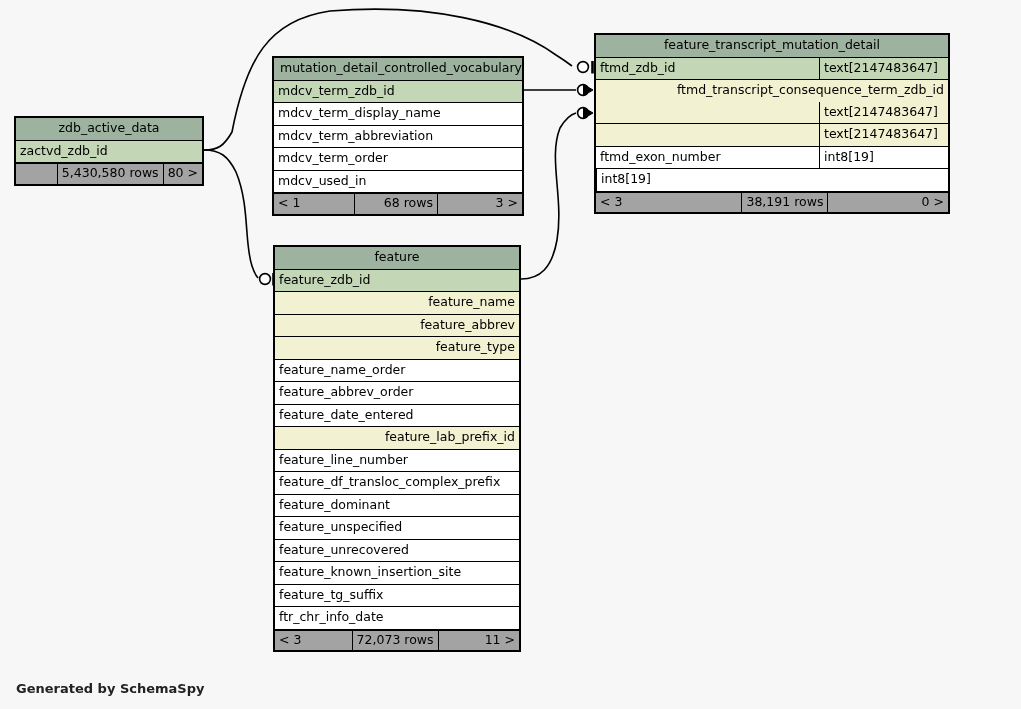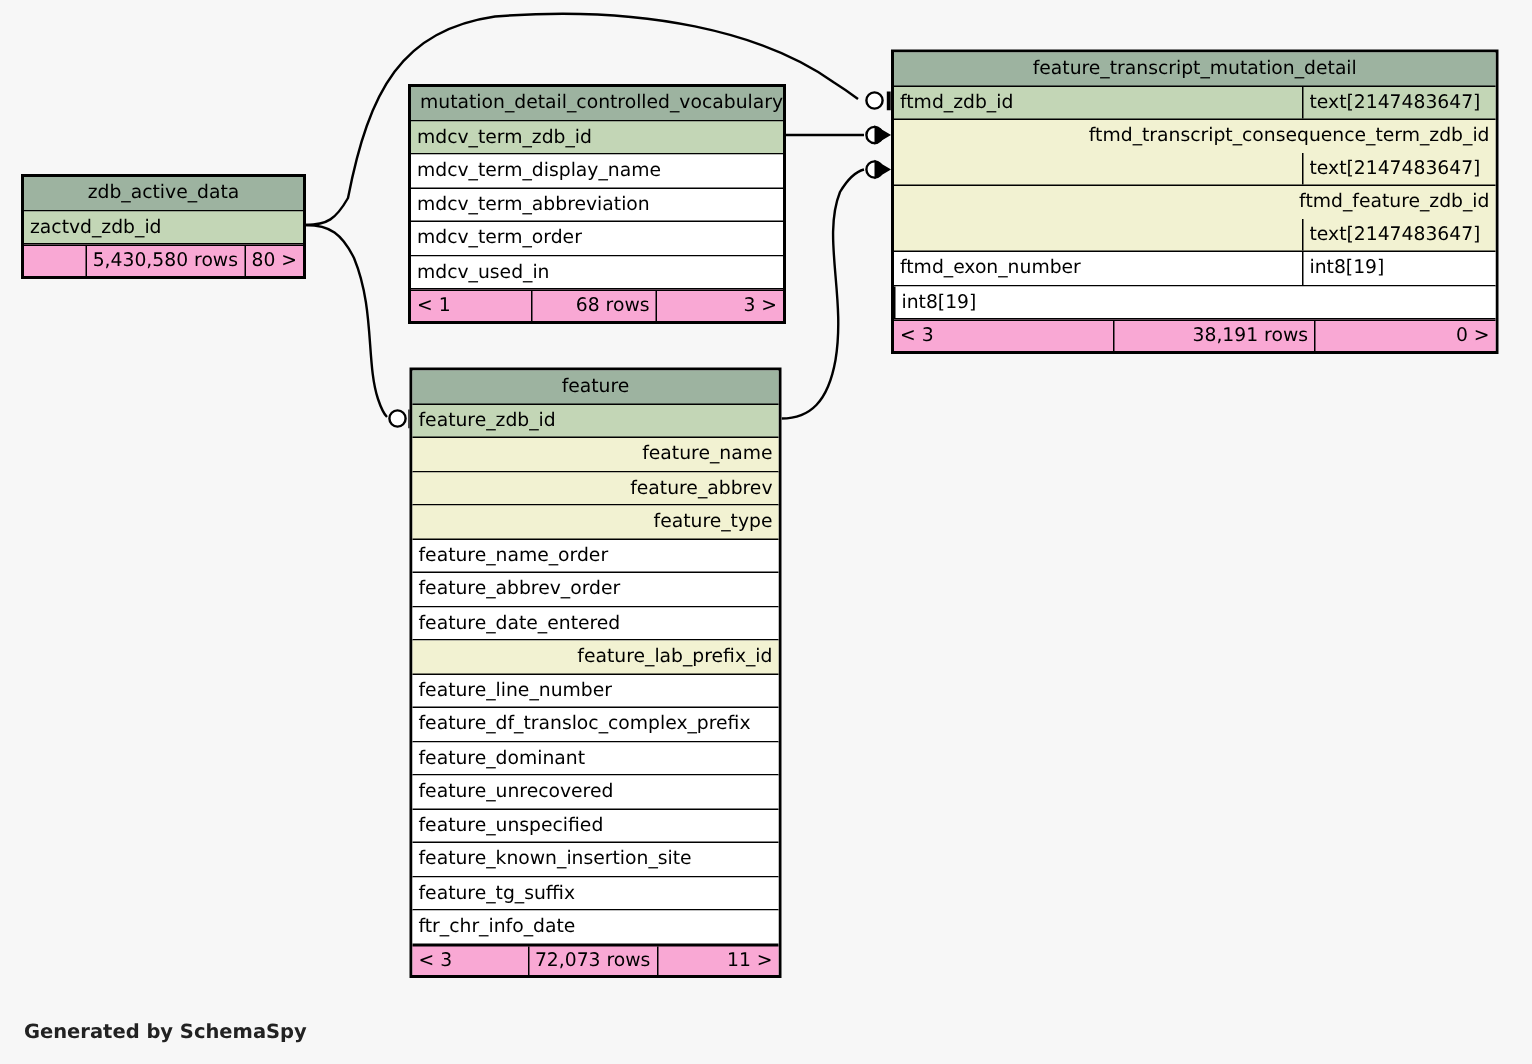--- a/index.html
+++ b/index.html
@@ -72,21 +72,21 @@
     white-space: nowrap;
     text-align: left;
   }
   .pk  { background: #c3d6b6; }
   .fk  { background: #f2f2d2; flex-direction: column; }
   .plain { background: #ffffff; }
 
   .tbl-footer {
     display: flex;
     border-top: 1px solid #000000;
-    background: #f9a8d4;
+    background: #a3a3a3;
   }
   .foot-cell {
     padding: 3px 4px 4px 4px;
     white-space: nowrap;
     box-sizing: border-box;
   }
   .foot-left   { text-align: left; }
   .foot-mid    { text-align: right; border-left: 1px solid #000000; border-right: 1px solid #000000; }
   .foot-right  { text-align: right; }
 
@@ -99,21 +99,21 @@
   #tbl-mutation_detail_controlled_vocabulary { left: 272px; top: 56px; width: 252px; }
   #tbl-mutation_detail_controlled_vocabulary .foot-left  { width: 80px; }
   #tbl-mutation_detail_controlled_vocabulary .foot-mid   { flex: 1 1 auto; }
   #tbl-mutation_detail_controlled_vocabulary .foot-right { width: 84px; }
 
   #tbl-feature { left: 273px; top: 245px; width: 248px; }
   #tbl-feature .foot-left  { width: 80px; }
   #tbl-feature .foot-mid   { flex: 1 1 auto; }
   #tbl-feature .foot-right { width: 84px; }
 
-  #tbl-feature_transcript_mutation_detail { left: 594px; top: 33px; width: 405px; }
+  #tbl-feature_transcript_mutation_detail { left: 594px; top: 33px; width: 356px; }
   #tbl-feature_transcript_mutation_detail .col-type { width: 120px; }
   #tbl-feature_transcript_mutation_detail .foot-left  { width: 146px; }
   #tbl-feature_transcript_mutation_detail .foot-mid   { flex: 1 1 auto; }
   #tbl-feature_transcript_mutation_detail .foot-right { width: 120px; }
 
   #generated-by {
     position: absolute;
     left: 16px;
     top: 681px;
     z-index: 3;
@@ -233,24 +233,24 @@
     <div class="col-row plain">
       <span class="col-name">feature_line_number</span>
     </div>
     <div class="col-row plain">
       <span class="col-name">feature_df_transloc_complex_prefix</span>
     </div>
     <div class="col-row plain">
       <span class="col-name">feature_dominant</span>
     </div>
     <div class="col-row plain">
+      <span class="col-name">feature_unspecified</span>
+    </div>
+    <div class="col-row plain">
       <span class="col-name">feature_unrecovered</span>
-    </div>
-    <div class="col-row plain">
-      <span class="col-name">feature_unspecified</span>
     </div>
     <div class="col-row plain">
       <span class="col-name">feature_known_insertion_site</span>
     </div>
     <div class="col-row plain">
       <span class="col-name">feature_tg_suffix</span>
     </div>
     <div class="col-row plain">
       <span class="col-name">ftr_chr_info_date</span>
     </div>
@@ -267,21 +267,20 @@
 
     <div class="col-row pk">
       <span class="col-name">ftmd_zdb_id</span>
       <span class="col-type">text[2147483647]</span>
     </div>
     <div class="col-row fk">
       <span class="col-name">ftmd_transcript_consequence_term_zdb_id</span>
       <span class="col-type">text[2147483647]</span>
     </div>
     <div class="col-row fk">
-      <span class="col-name">ftmd_feature_zdb_id</span>
       <span class="col-type">text[2147483647]</span>
     </div>
     <div class="col-row plain">
       <span class="col-name">ftmd_exon_number</span>
       <span class="col-type">int8[19]</span>
     </div>
     <div class="col-row plain">
       <span class="col-type">int8[19]</span>
     </div>
 

